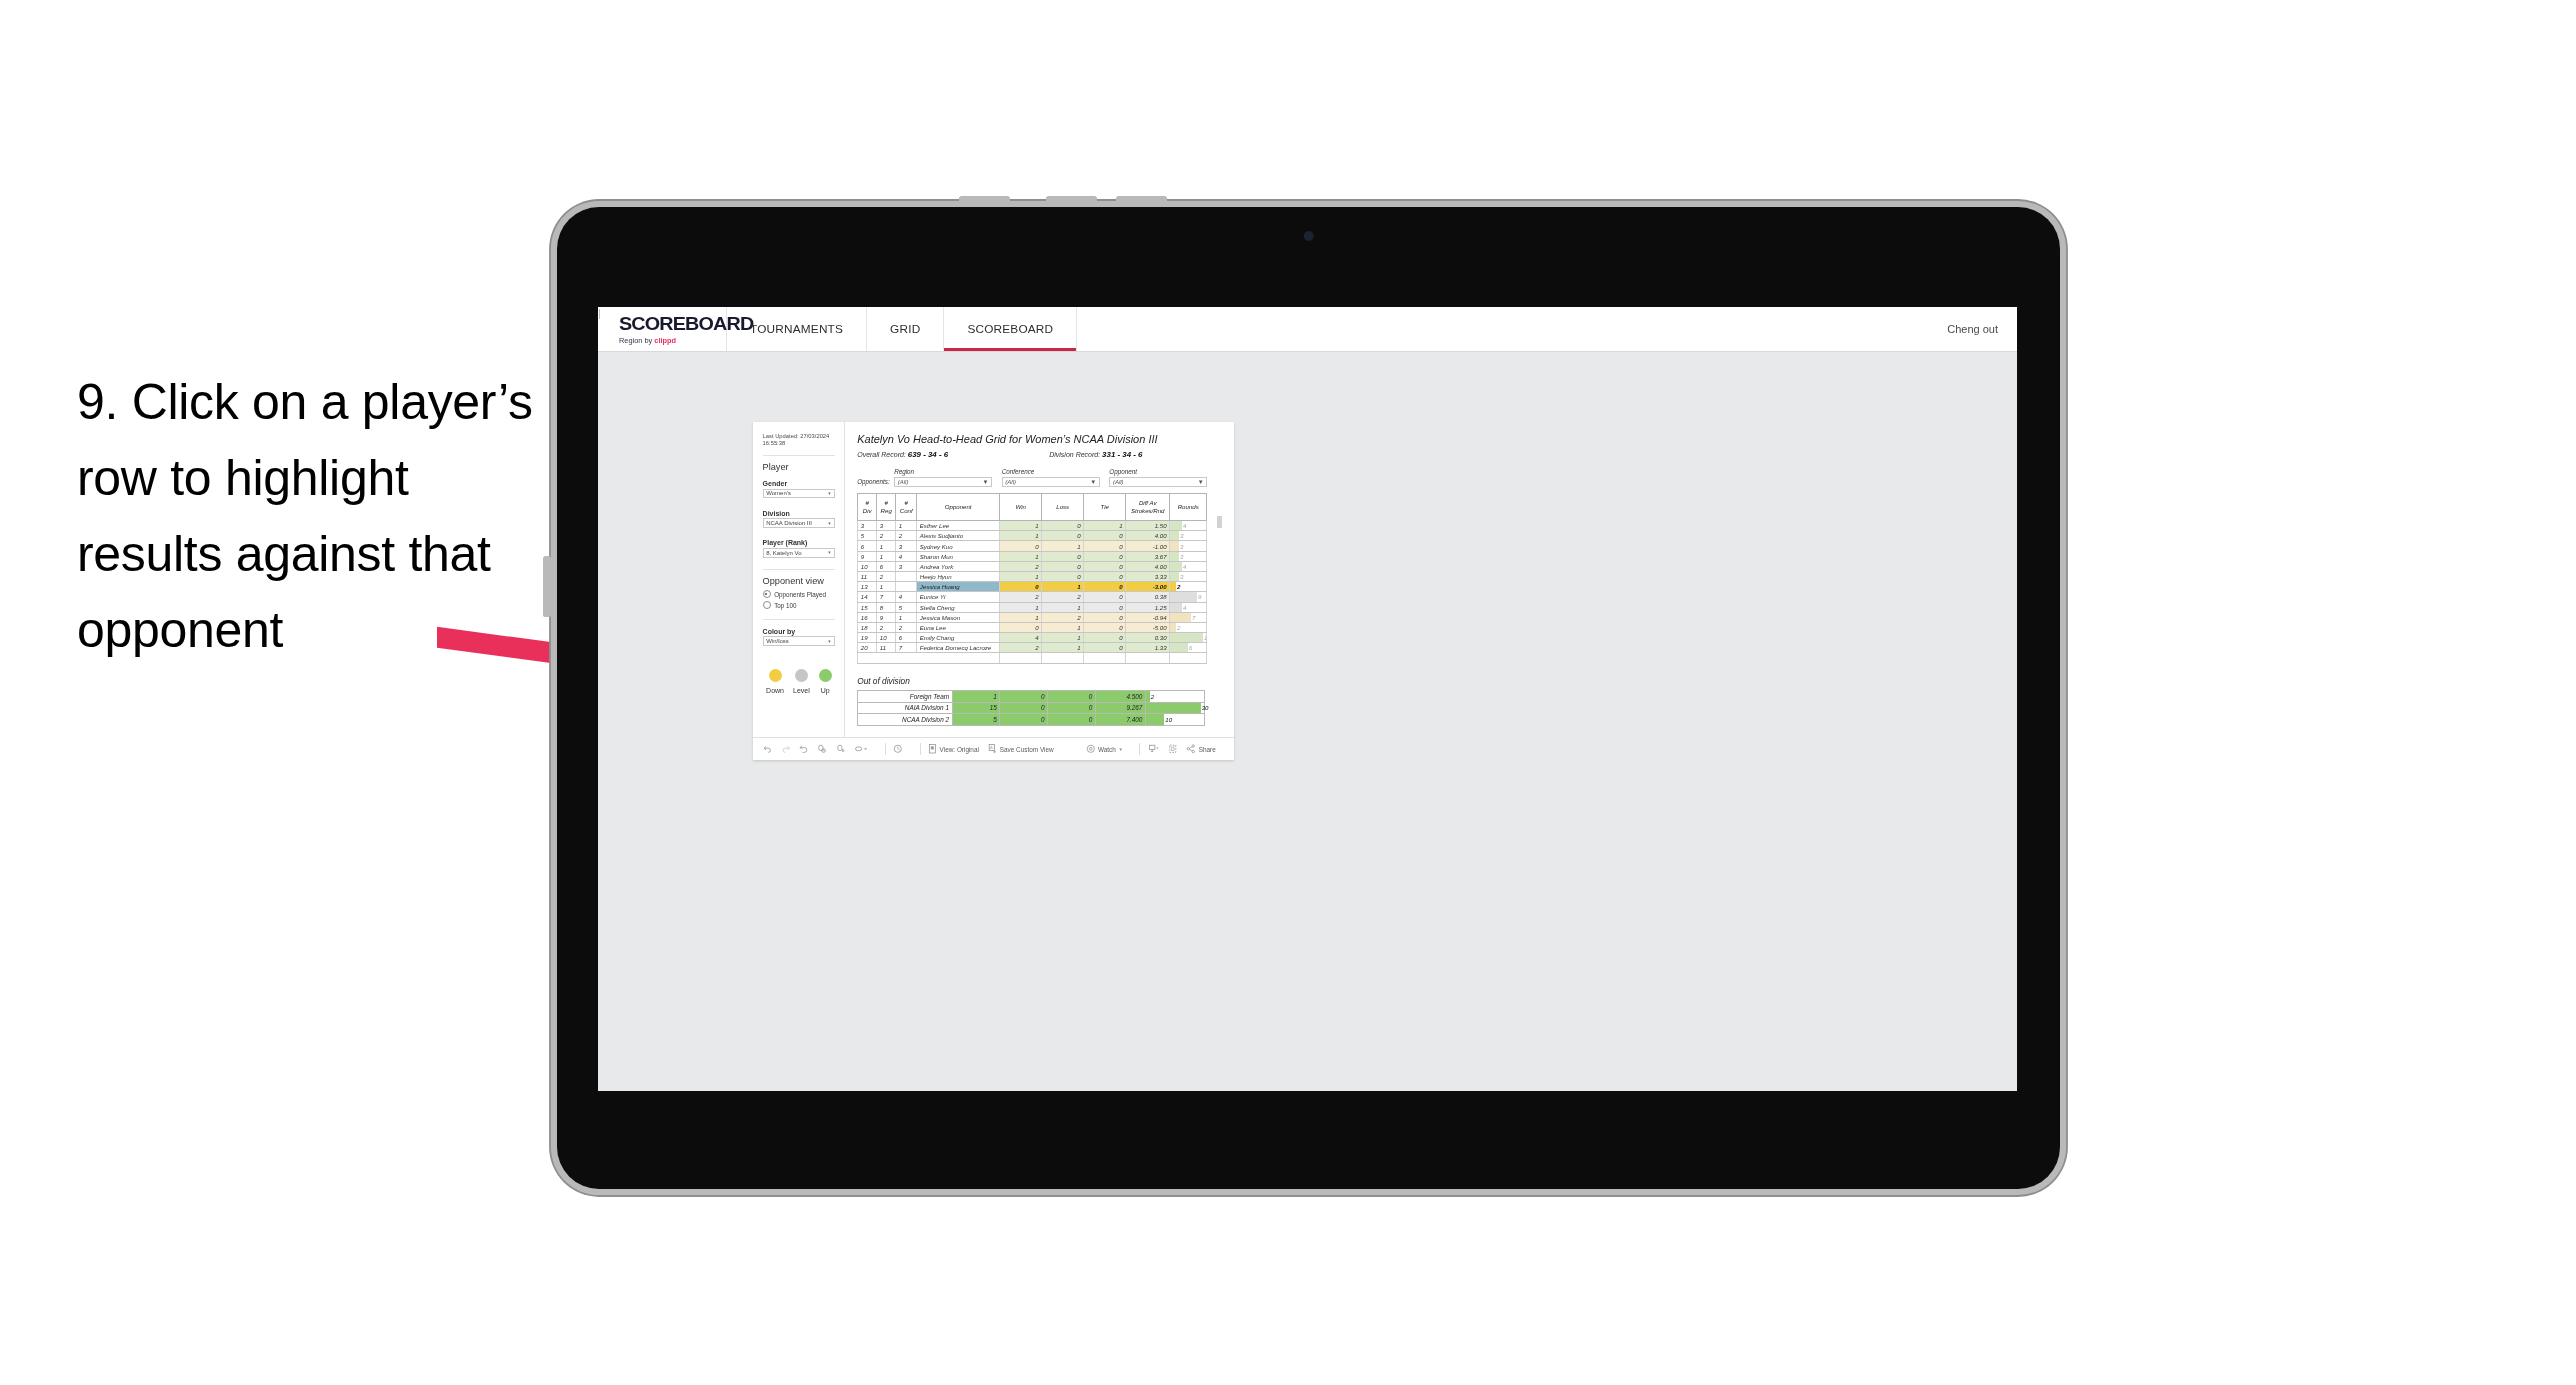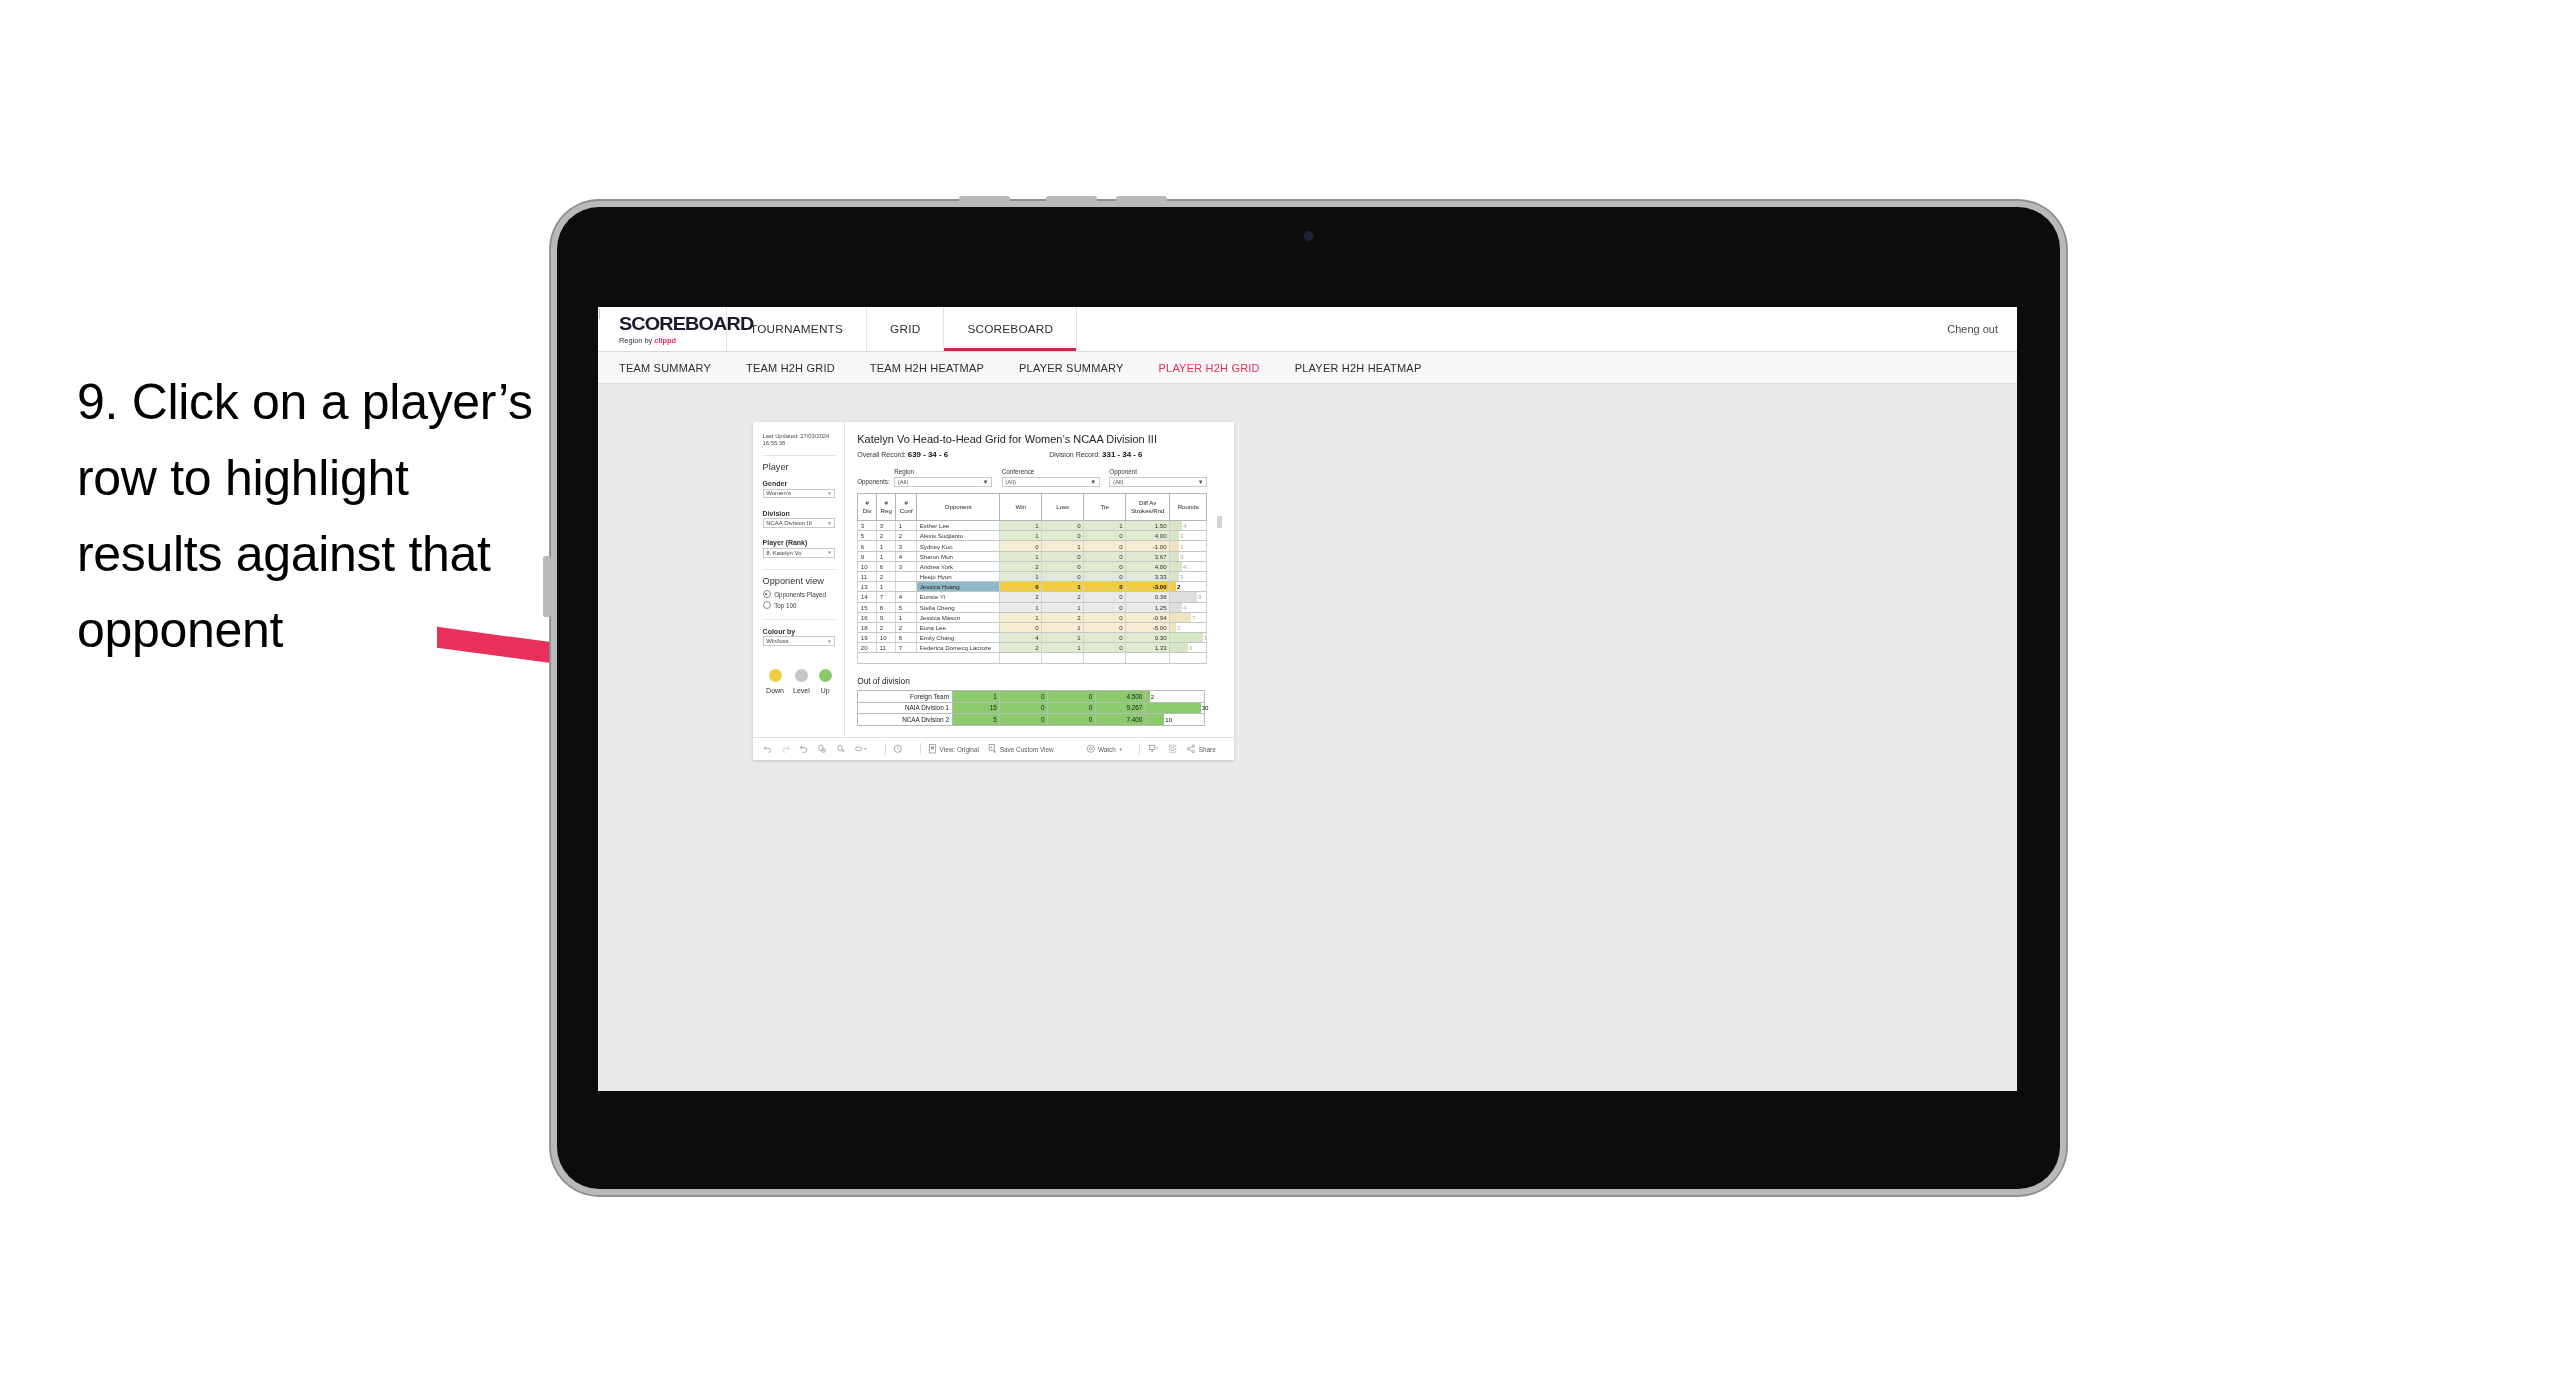--- a/index.html
+++ b/index.html
@@ -86,21 +86,21 @@
   .rdo{width:6.1px;height:6.1px;border:0.9px solid #8d8d8d;border-radius:50%;margin-right:3.5px;
     background:#fff;position:relative;flex:none;}
   .rdo.on:after{content:"";position:absolute;left:1.3px;top:1.3px;width:2.6px;height:2.6px;
     border-radius:50%;background:#4a4a4a;}
   .legend{display:flex;justify-content:space-between;margin-top:23px;padding:0 3.5px;}
   .lg{text-align:center;}
   .dot{width:13px;height:13px;border-radius:50%;margin:0 auto 5.2px;}
   .lg span{font-size:7px;color:#333;}
 
   
-  #main{flex:1;padding:10.5px 12.2px 0 12.2px;box-sizing:border-box;overflow:hidden;}
+  #main{flex:1;padding:10.5px 12.2px 0 12.2px;box-sizing:border-box;overflow:hidden;font-style:italic;}
   #viz-title{font-size:11px;color:#222;margin-bottom:5.2px;}
   .rec-row{display:flex;font-size:7px;color:#333;margin-bottom:9.6px;}
   .rec-row .r1{width:192px;}
   .rec-row b{font-size:7.9px;color:#111;}
   .opp-filters{display:flex;align-items:flex-end;margin-bottom:6.1px;}
   .opp-lbl{font-size:6.3px;color:#333;padding-bottom:1.7px;margin-right:4.4px;}
   .ff{margin-right:9.6px;}
   .ff-lbl{font-size:6.3px;color:#333;margin-bottom:1.7px;}
   .ff-sel{width:98px;height:9.6px;border:0.9px solid #c9c9c9;background:#fff;display:flex;
     align-items:center;justify-content:space-between;padding:0 2.6px;box-sizing:border-box;
@@ -174,28 +174,20 @@
       <div class="nav-item">TOURNAMENTS</div>
       <div class="nav-item">GRID</div>
       <div class="nav-item active">SCOREBOARD</div>
       <div class="header-spacer"></div>
       <div class="signout">
         <span class="bar">|</span>
         <span>Cheng out</span>
       </div>
     </div>
 
-    <div id="sub-nav">
-      <div class="subnav-item">TEAM SUMMARY</div>
-      <div class="subnav-item">TEAM H2H GRID</div>
-      <div class="subnav-item">TEAM H2H HEATMAP</div>
-      <div class="subnav-item">PLAYER SUMMARY</div>
-      <div class="subnav-item active">PLAYER H2H GRID</div>
-      <div class="subnav-item">PLAYER H2H HEATMAP</div>
-    </div>
 
     <div id="viz-card">
       <div id="viz-body">
 
         <div id="side">
           <div class="upd">Last Updated: 27/03/2024 16:55:38</div>
           <div class="hr"></div>
           <div class="side-h">Player</div>
 
           <div class="fld-lbl">Gender</div>

